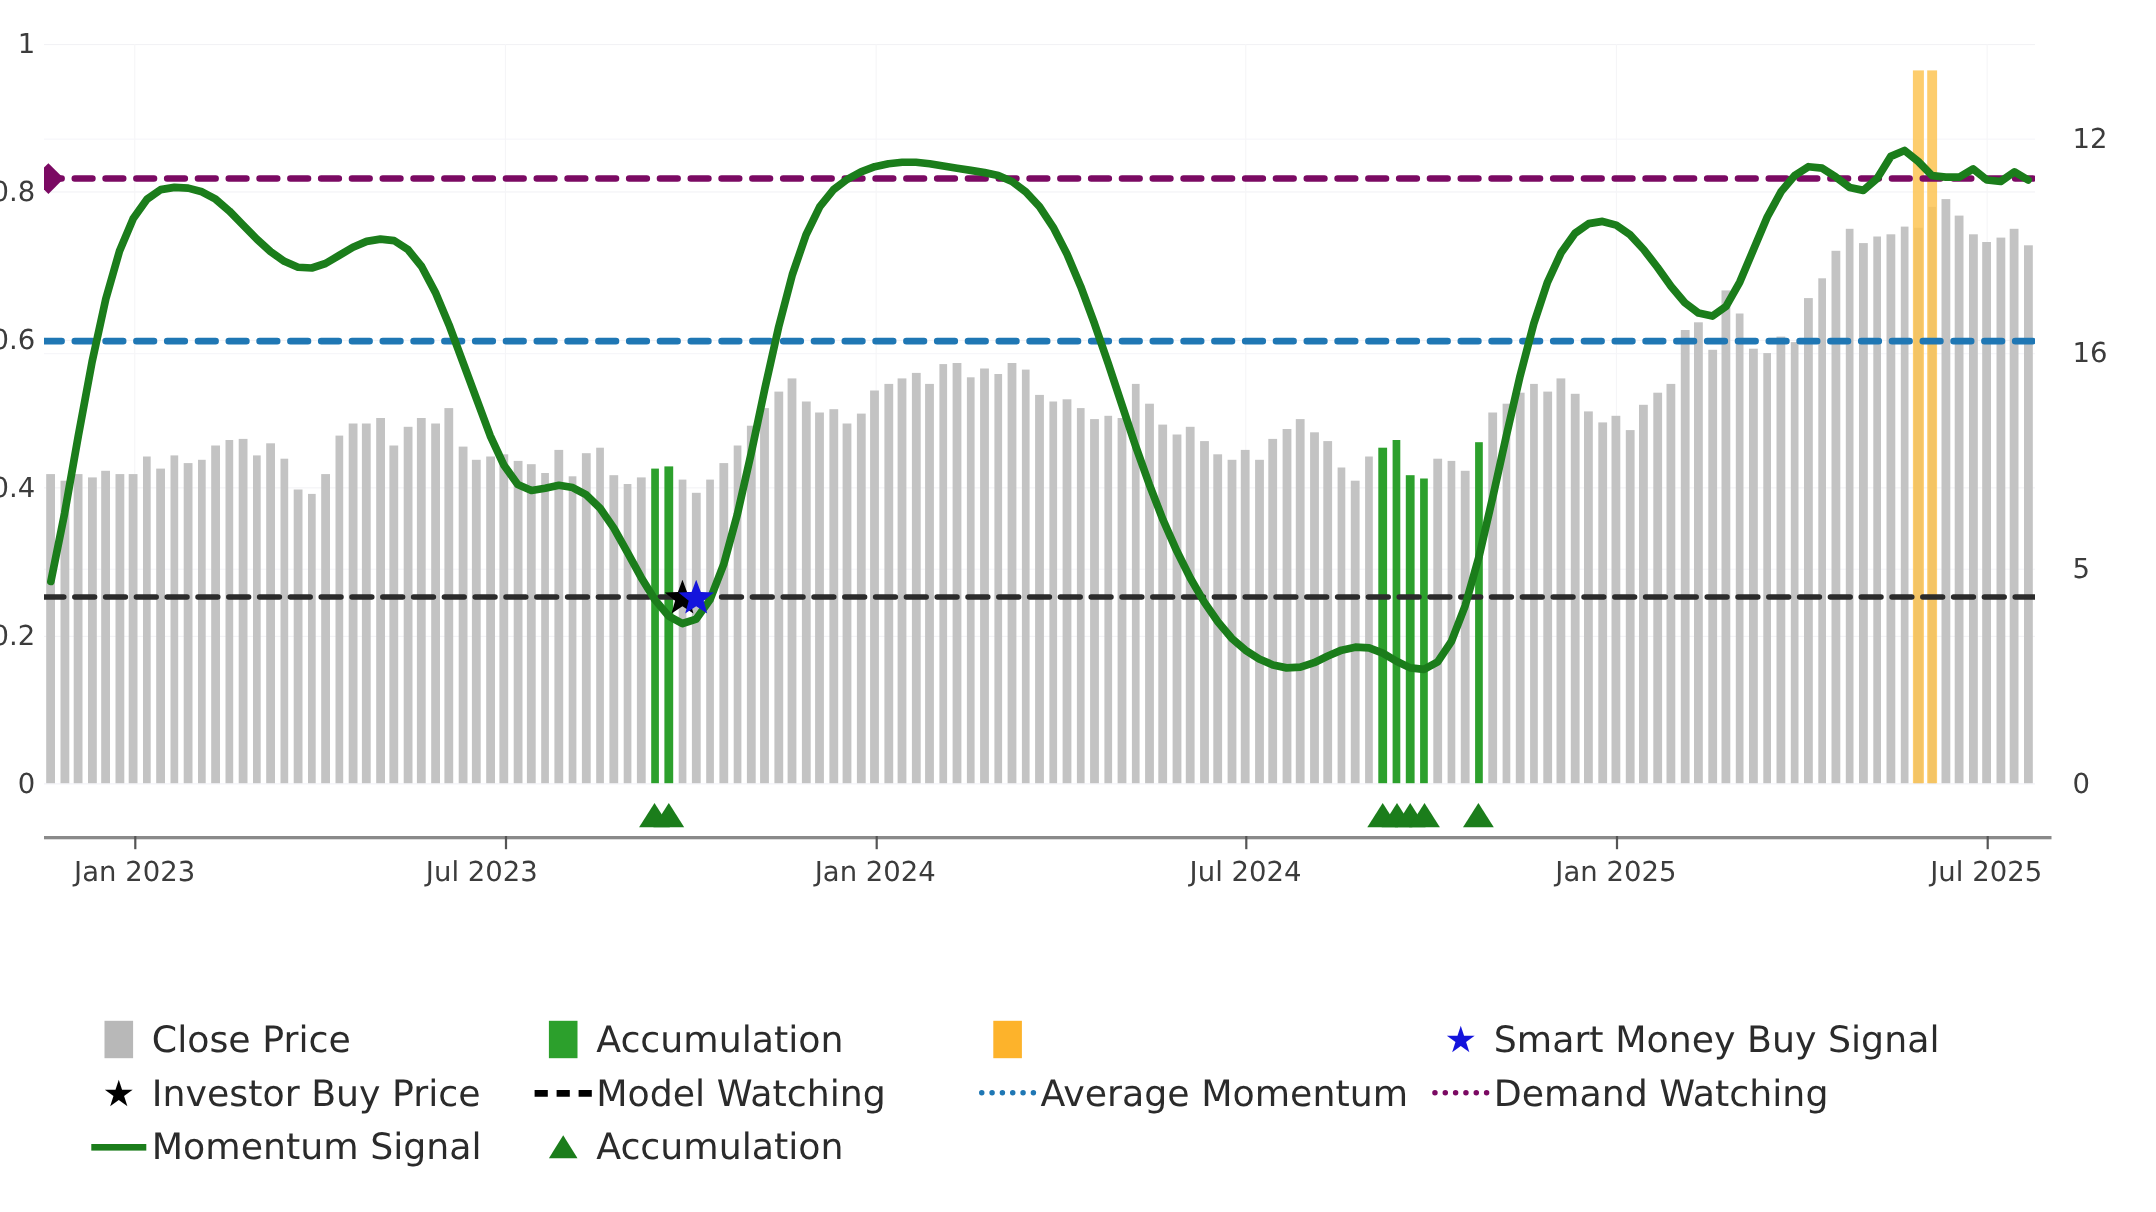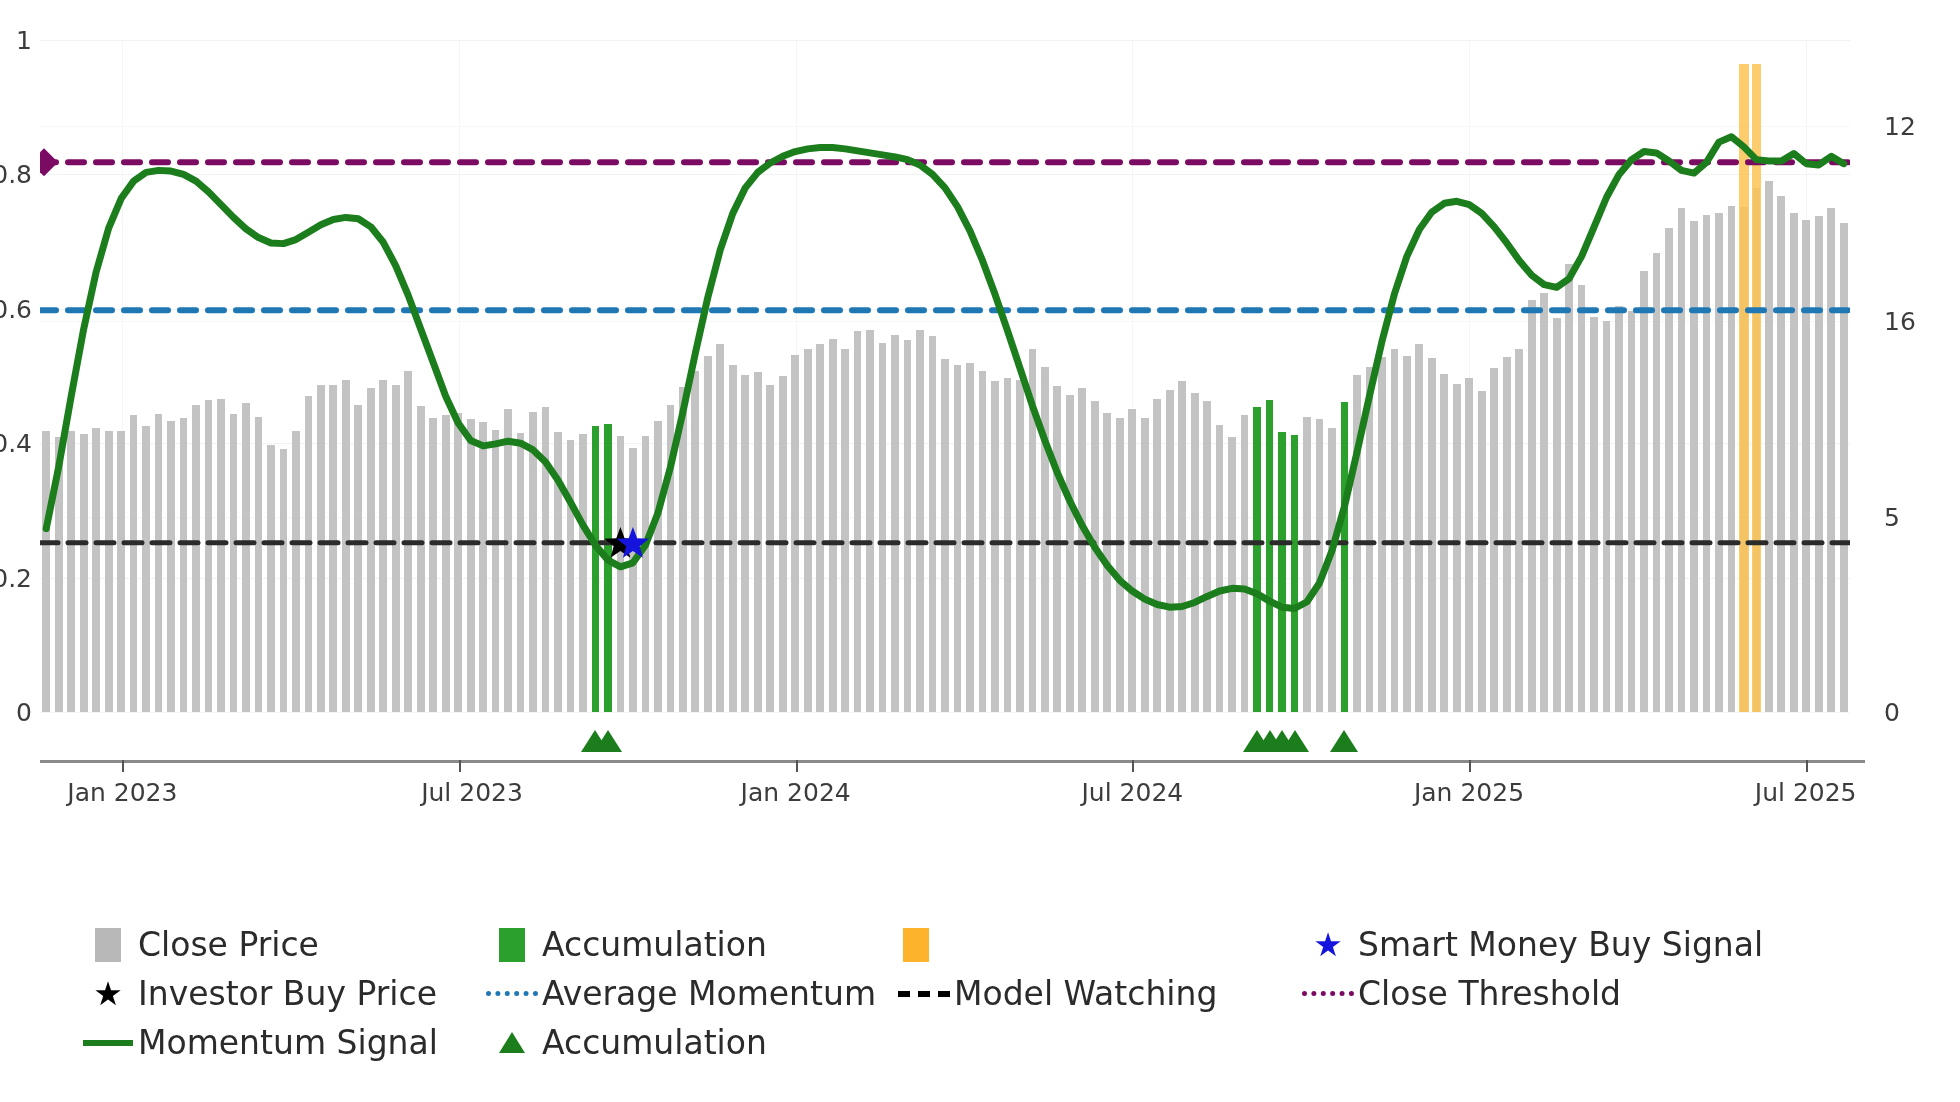--- a/index.html
+++ b/index.html
@@ -232,21 +232,21 @@
         <polygon points="4,108.30400000000009 18,122.30400000000009 4,136.3040000000001 -10,122.30400000000009" fill="#7b0a63"></polygon>
         <polygon points="580.4,487.0 584.6,498.2 596.6,498.7 587.2,506.2 590.4,517.8 580.4,511.1 570.5,517.8 573.7,506.2 564.3,498.7 576.3,498.2" fill="#000000"></polygon>
         <polygon points="592.9,487.0 597.1,498.2 609.1,498.7 599.7,506.2 602.9,517.8 592.9,511.1 582.9,517.8 586.1,506.2 576.8,498.7 588.7,498.2" fill="#1414dc"></polygon>
       </svg>
     </div>
 
   <div id="xaxis">
       <div class="tick" style="left: 82.355px;"></div>
       <div class="xlab" style="left: 82.355px;">Jan 2023</div>
       <div class="tick" style="left: 419.015px;"></div>
-      <div class="xlab" style="left: 432px;">Jul 2023</div>
+      <div class="xlab" style="left: 398px;">Jul 2023</div>
       <div class="tick" style="left: 755.675px;"></div>
       <div class="xlab" style="left: 755.675px;">Jan 2024</div>
       <div class="tick" style="left: 1092.34px;"></div>
       <div class="xlab" style="left: 1092.34px;">Jul 2024</div>
       <div class="tick" style="left: 1428.99px;"></div>
       <div class="xlab" style="left: 1428.99px;">Jan 2025</div>
       <div class="tick" style="left: 1765.65px;"></div>
       <div class="xlab" style="left: 1765.65px;">Jul 2025</div>
     </div>
 
@@ -277,37 +277,37 @@
           <div class="ltext">Smart Money Buy Signal</div>
         </div>
       </div>
       <div class="lrow">
         <div class="lcell c0">
           <div class="lmark">
             <div class="sw-star" style="color: rgb(0, 0, 0);">★</div>
           </div>
           <div class="ltext">Investor Buy Price</div>
         </div>
+        <div class="lcell c1">
+          <div class="lmark">
+            <div class="sw-dash" style="border-top-color: rgb(0, 0, 0);"></div>
+          </div>
+          <div class="ltext">Model Watching</div>
+        </div>
         <div class="lcell c2">
           <div class="lmark">
             <div class="sw-dot" style="border-top-color: rgb(31, 119, 180);"></div>
           </div>
           <div class="ltext">Average Momentum</div>
         </div>
-        <div class="lcell c1">
-          <div class="lmark">
-            <div class="sw-dash" style="border-top-color: rgb(0, 0, 0);"></div>
-          </div>
-          <div class="ltext">Model Watching</div>
-        </div>
         <div class="lcell c3">
           <div class="lmark">
             <div class="sw-dot" style="border-top-color: rgb(123, 10, 99);"></div>
           </div>
-          <div class="ltext">Close Threshold</div>
+          <div class="ltext">Demand Watching</div>
         </div>
       </div>
       <div class="lrow">
         <div class="lcell c0">
           <div class="lmark">
             <div class="sw-line" style="background: rgb(27, 125, 27);"></div>
           </div>
           <div class="ltext">Momentum Signal</div>
         </div>
         <div class="lcell c1">

